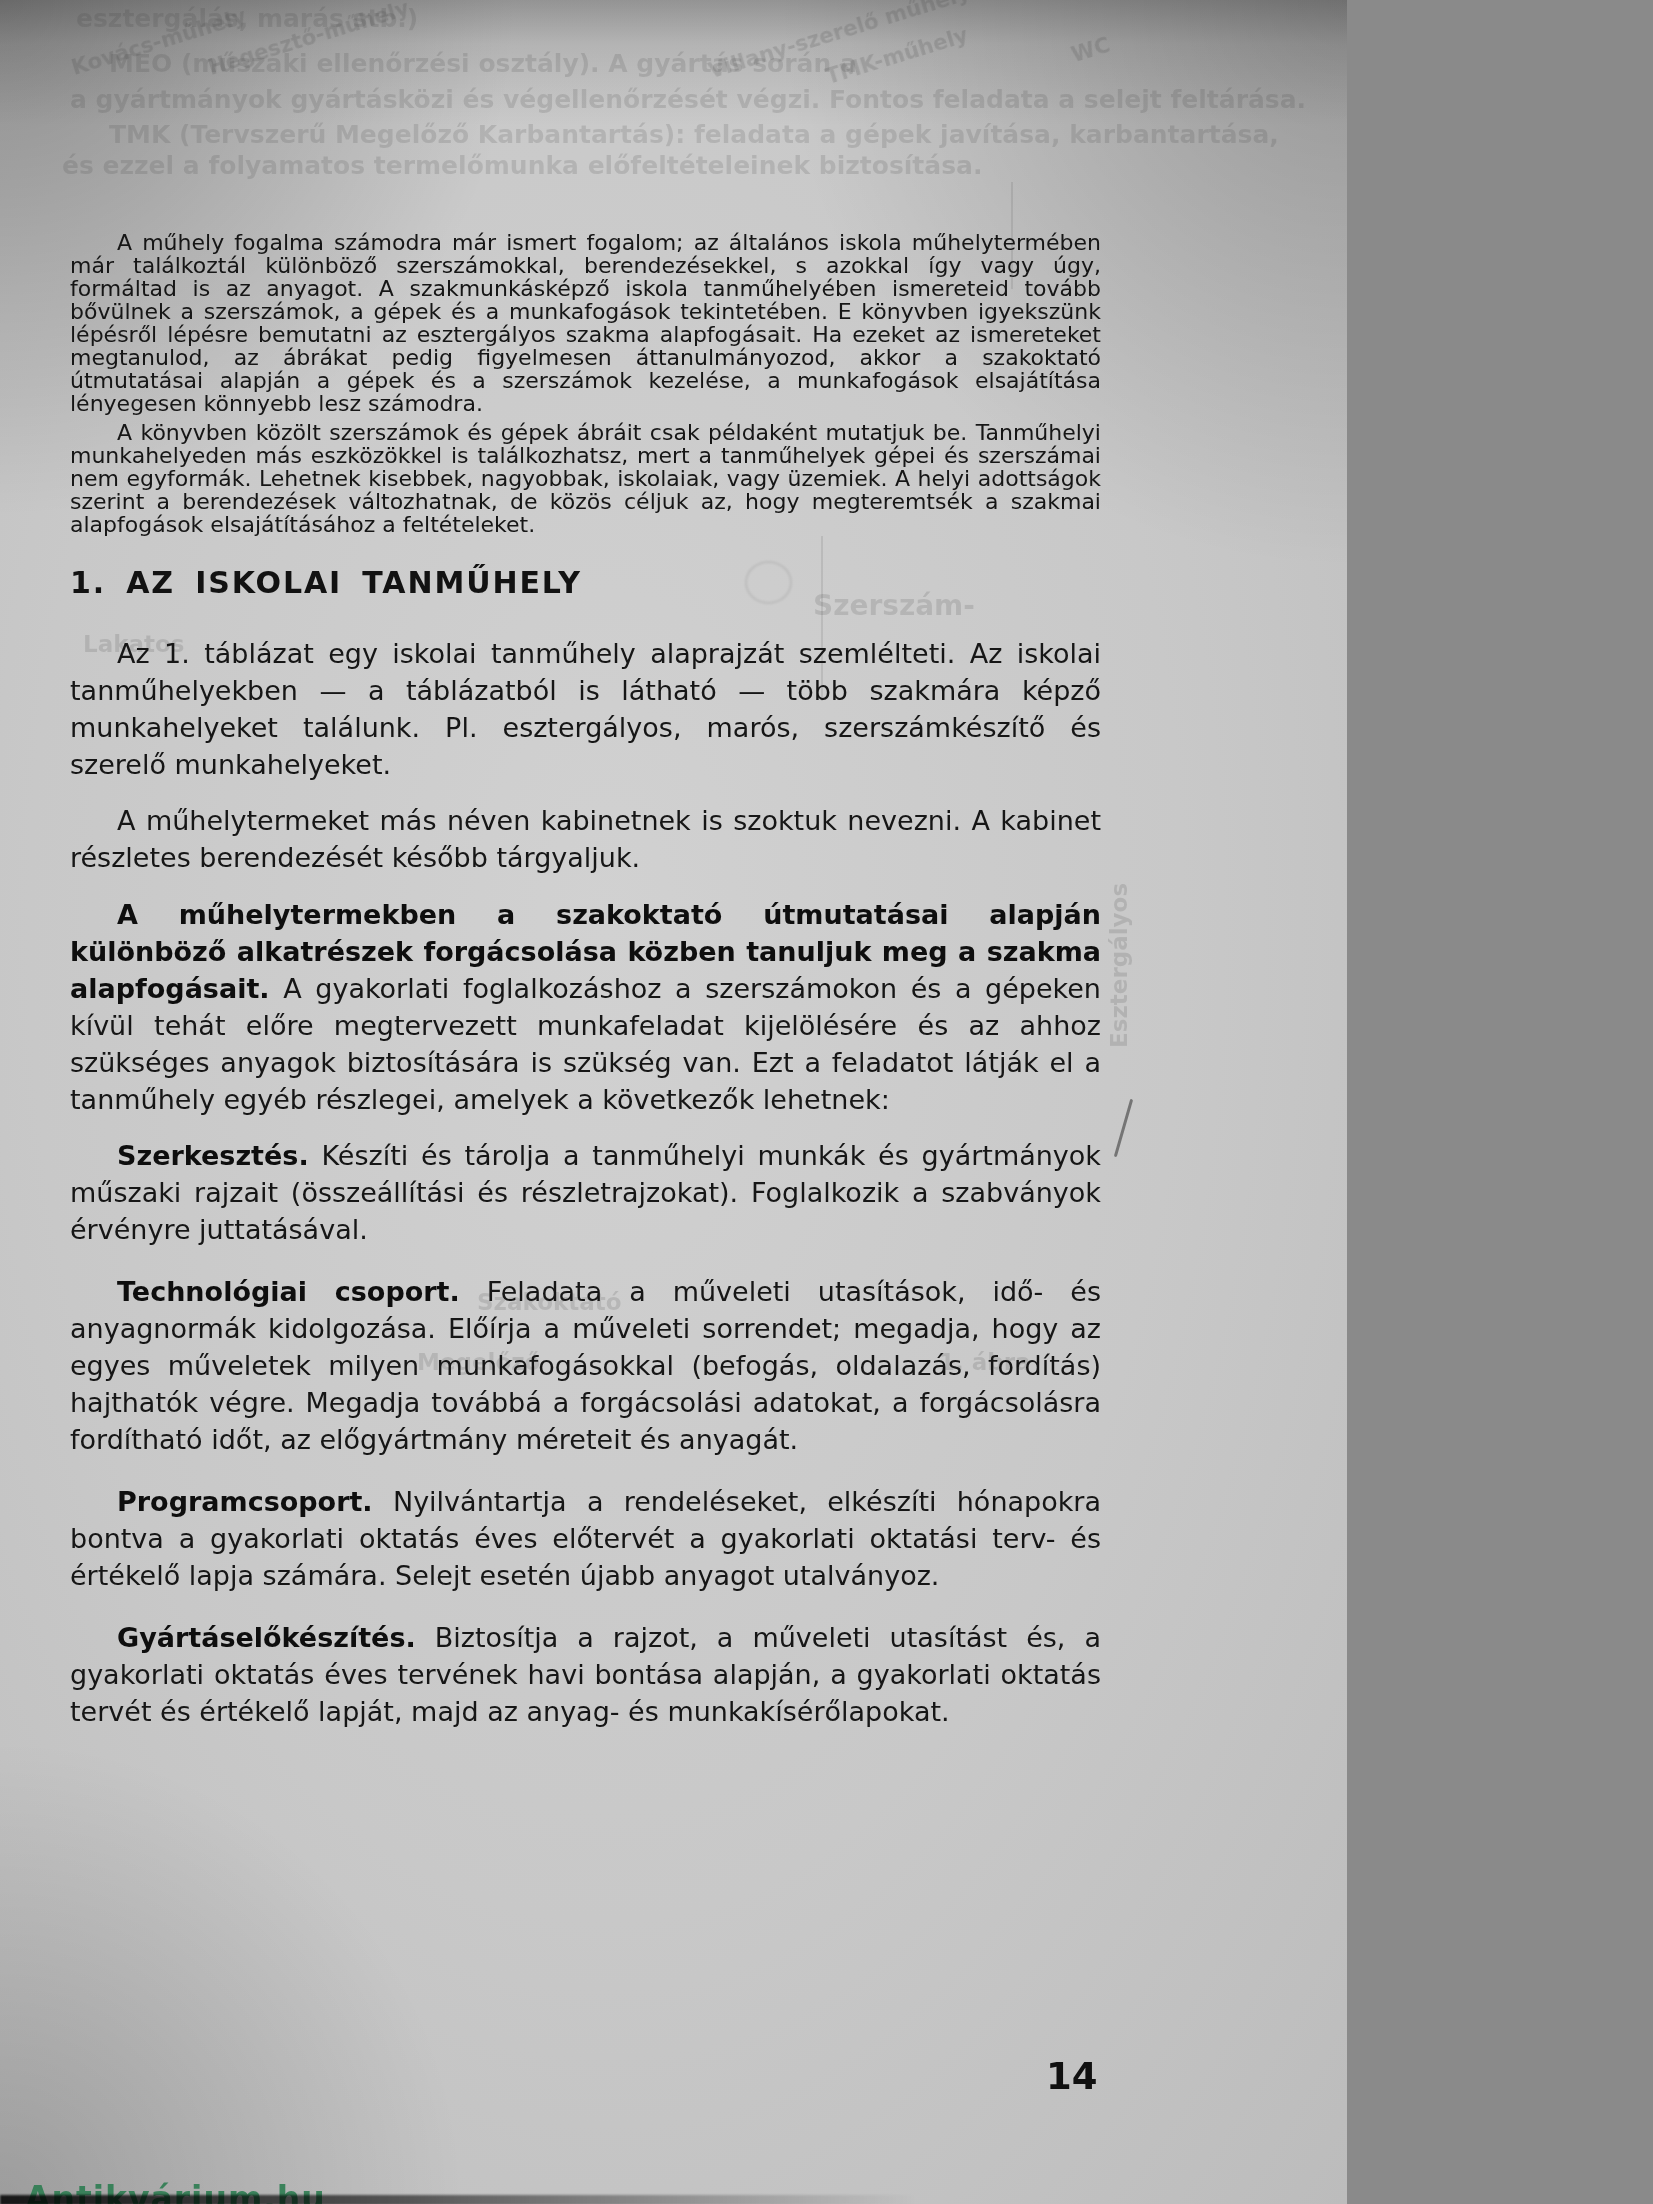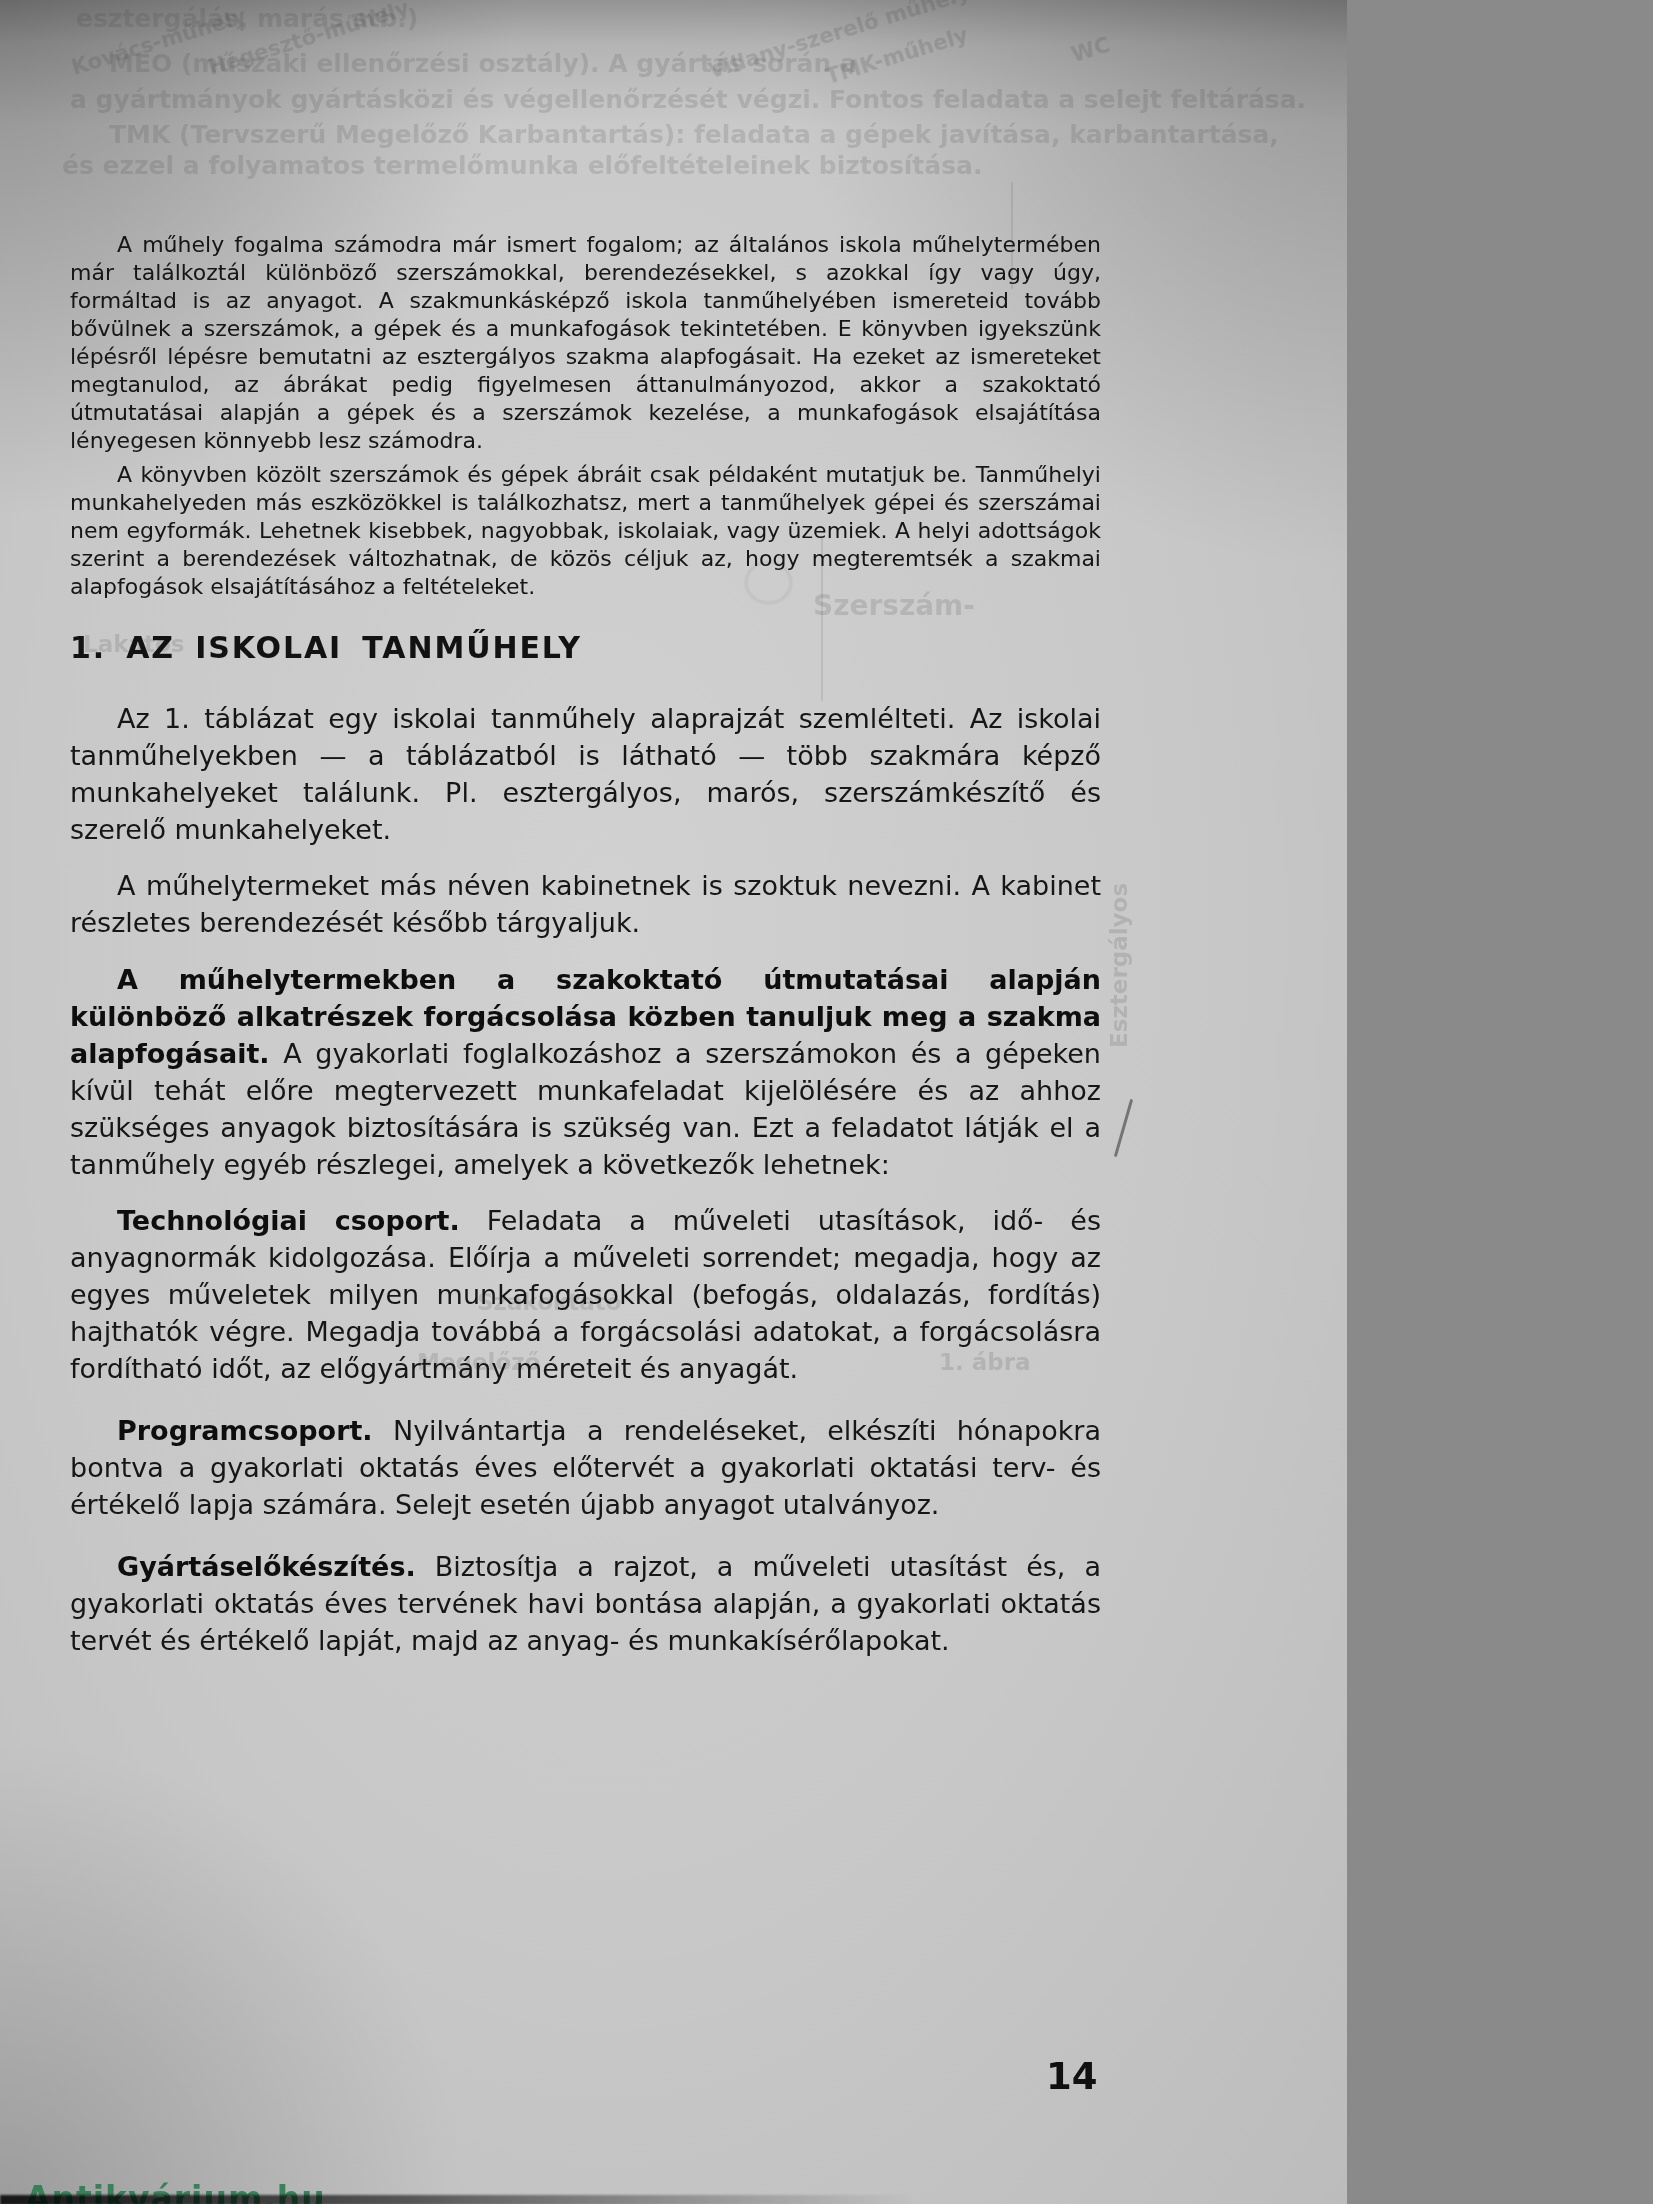--- a/index.html
+++ b/index.html
@@ -66,21 +66,21 @@
   }
   
   .content {
     position: absolute;
     left: 70px;
     top: 231px;
     width: 1031px;
   }
   .intro-p {
     font-size: 22px;
-    line-height: 28px;
+    line-height: 23px;
     text-align: justify;
     text-indent: 47px;
     margin: 0 0 5.8px 0;
     color: #161616;
   }
   h1.heading {
     font-size: 30px;
     font-weight: bold;
     letter-spacing: 1.9px;
     word-spacing: 7.8px;
@@ -160,20 +160,24 @@
     <h1 class="heading">1. AZ ISKOLAI TANMŰHELY</h1>
 
     <p class="body-p">Az 1. táblázat egy iskolai tanműhely alaprajzát szemlélteti. Az iskolai tanműhelyekben — a táblázatból is látható — több szakmára képző munkahelyeket találunk. Pl. esztergályos, marós, szerszámkészítő és szerelő munkahelyeket.</p>
     <p class="body-p">A műhelytermeket más néven kabinetnek is szoktuk nevezni. A kabinet részletes berendezését később tárgyaljuk.</p>
 
     <p class="body-p">
       <span class="bold">A műhelytermekben a szakoktató útmutatásai alapján különböző alkatrészek forgácsolása közben tanuljuk meg a szakma alapfogásait.</span>
       <span>A gyakorlati foglalkozáshoz a szerszámokon és a gépeken kívül tehát előre megtervezett munkafeladat kijelölésére és az ahhoz szükséges anyagok biztosítására is szükség van. Ezt a feladatot látják el a tanműhely egyéb részlegei, amelyek a következők lehetnek:</span>
     </p>
 
+    <p class="body-p item">
+      <span class="term">Szerkesztés.</span>
+      <span>Készíti és tárolja a tanműhelyi munkák és gyártmányok műszaki rajzait (összeállítási és részletrajzokat). Foglalkozik a szabványok érvényre juttatásával.</span>
+    </p>
 
     <p class="body-p item">
       <span class="term">Technológiai csoport.</span>
       <span>Feladata a műveleti utasítások, idő- és anyagnormák kidolgozása. Előírja a műveleti sorrendet; megadja, hogy az egyes műveletek milyen munkafogásokkal (befogás, oldalazás, fordítás) hajthatók végre. Megadja továbbá a forgácsolási adatokat, a forgácsolásra fordítható időt, az előgyártmány méreteit és anyagát.</span>
     </p>
 
     <p class="body-p item">
       <span class="term">Programcsoport.</span>
       <span>Nyilvántartja a rendeléseket, elkészíti hónapokra bontva a gyakorlati oktatás éves előtervét a gyakorlati oktatási terv- és értékelő lapja számára. Selejt esetén újabb anyagot utalványoz.</span>
     </p>

